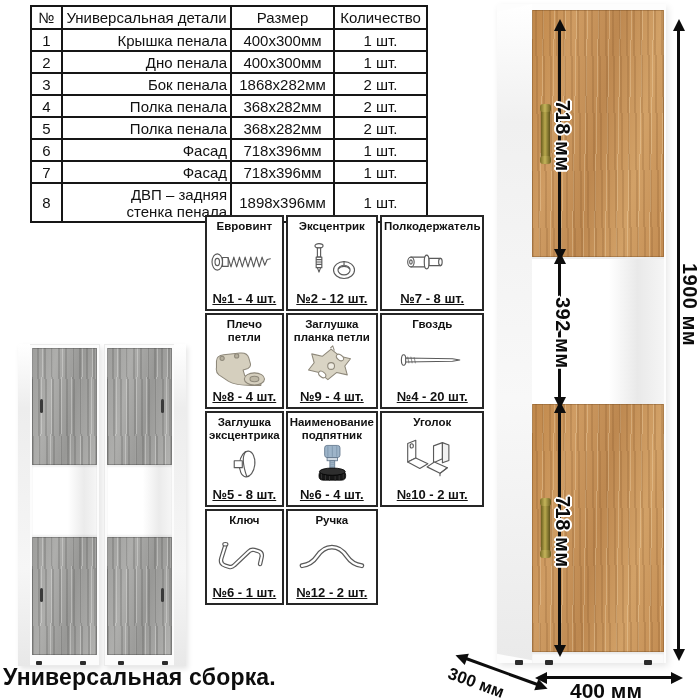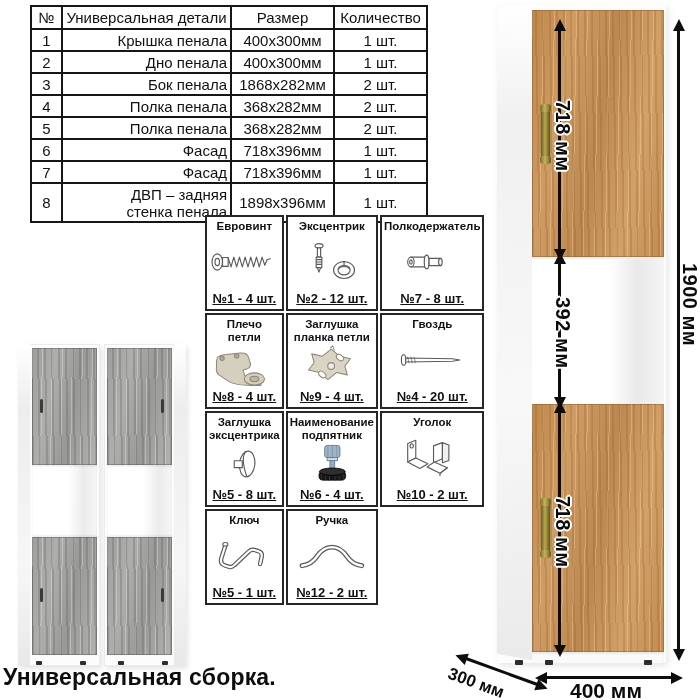--- a/index.html
+++ b/index.html
@@ -304,21 +304,21 @@
 
     <div class="hw-cell">
       <div class="hw-title">Ключ</div>
       <div class="hw-icon">
         <svg viewBox="0 0 84 52">
             <path d="M19 13 l-5 16 q-2 7 5 9 l5 1.5 q3 1 6 -2 l18 -17 q3 -3 7 -2 l5 1.5 q5 1.5 4 7 l-2 9" fill="none" stroke="#5a5a5a" stroke-width="5.5" stroke-linecap="round" stroke-linejoin="round"></path>
             <path d="M19 13 l-5 16 q-2 7 5 9 l5 1.5 q3 1 6 -2 l18 -17 q3 -3 7 -2 l5 1.5 q5 1.5 4 7 l-2 9" fill="none" stroke="#fff" stroke-width="2.6" stroke-linecap="round" stroke-linejoin="round"></path>
             <ellipse cx="19" cy="11.5" rx="3.2" ry="2.2" fill="#fff" stroke="#5a5a5a" stroke-width="1.3"></ellipse>
           </svg>
       </div>
-      <div class="hw-count">№5 - 1 шт.</div>
+      <div class="hw-count">№6 - 1 шт.</div>
     </div>
 
     <div class="hw-cell">
       <div class="hw-title">Ручка</div>
       <div class="hw-icon">
         <svg viewBox="0 0 84 52">
             <path d="M5 38 q12 -2 18 -11 q8 -12 19 -12 q11 0 19 12 q6 9 18 11" fill="none" stroke="#5a5a5a" stroke-width="6" stroke-linecap="round"></path>
             <path d="M5 38 q12 -2 18 -11 q8 -12 19 -12 q11 0 19 12 q6 9 18 11" fill="none" stroke="#fff" stroke-width="3" stroke-linecap="round"></path>
           </svg>
       </div>

